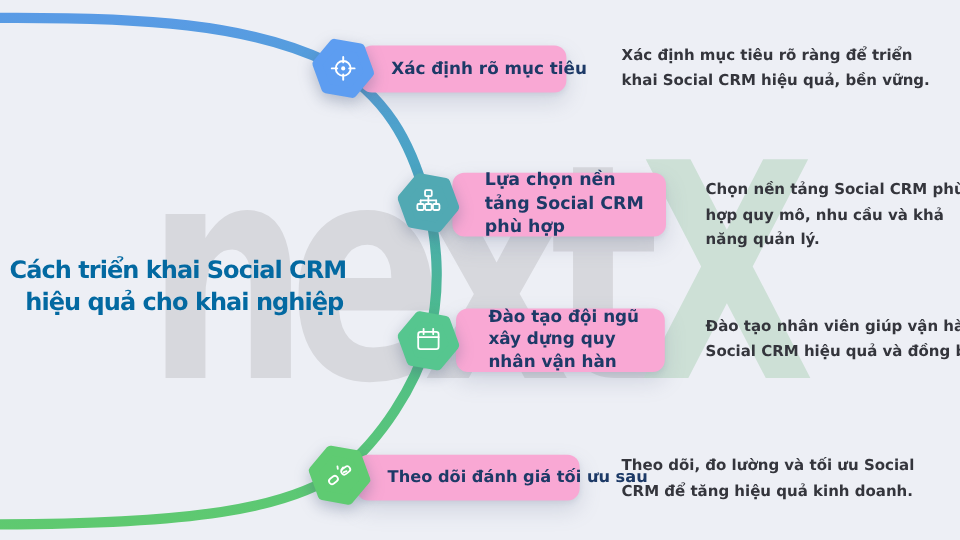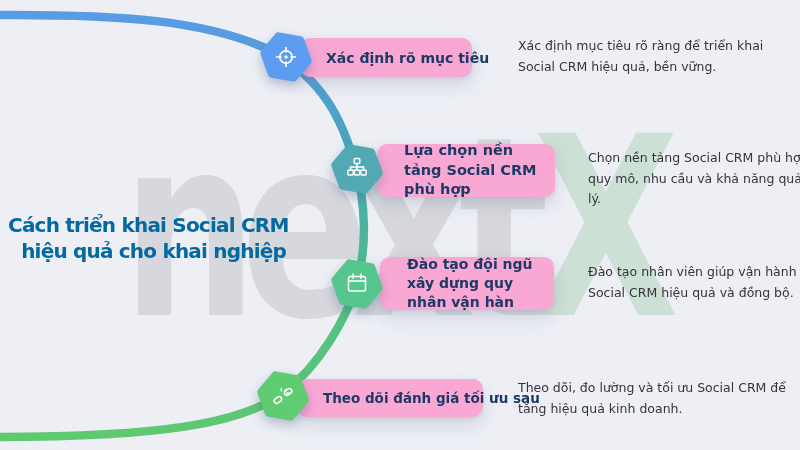--- a/index.html
+++ b/index.html
@@ -40,21 +40,21 @@
   .card4{left:297px;top:379px;width:186px;height:38px;padding-left:26px;font-size:13.5px;white-space:nowrap;}
   
   .hex{position:absolute;width:56px;height:56px;z-index:4;filter:drop-shadow(0 5px 6px rgba(70,85,120,.35));}
   .hex1{left:258px;top:29px;}
   .hex2{left:329px;top:141px;}
   .hex3{left:329px;top:256px;}
   .hex4{left:255px;top:368px;}
   .hex svg{display:block;}
   
   .desc{
-    position:absolute;z-index:3;color:#34353c;font-weight:normal;
+    position:absolute;z-index:3;color:#34353c;font-weight:bold;
     font-size:12.5px;line-height:1.65;
   }
   .desc1{left:518px;top:36px;width:266px;}
   .desc2{left:588px;top:148px;width:230px;}
   .desc3{left:588px;top:262px;width:242px;}
   .desc4{left:518px;top:378px;width:272px;}
 </style>
 </head>
 <body>
 

